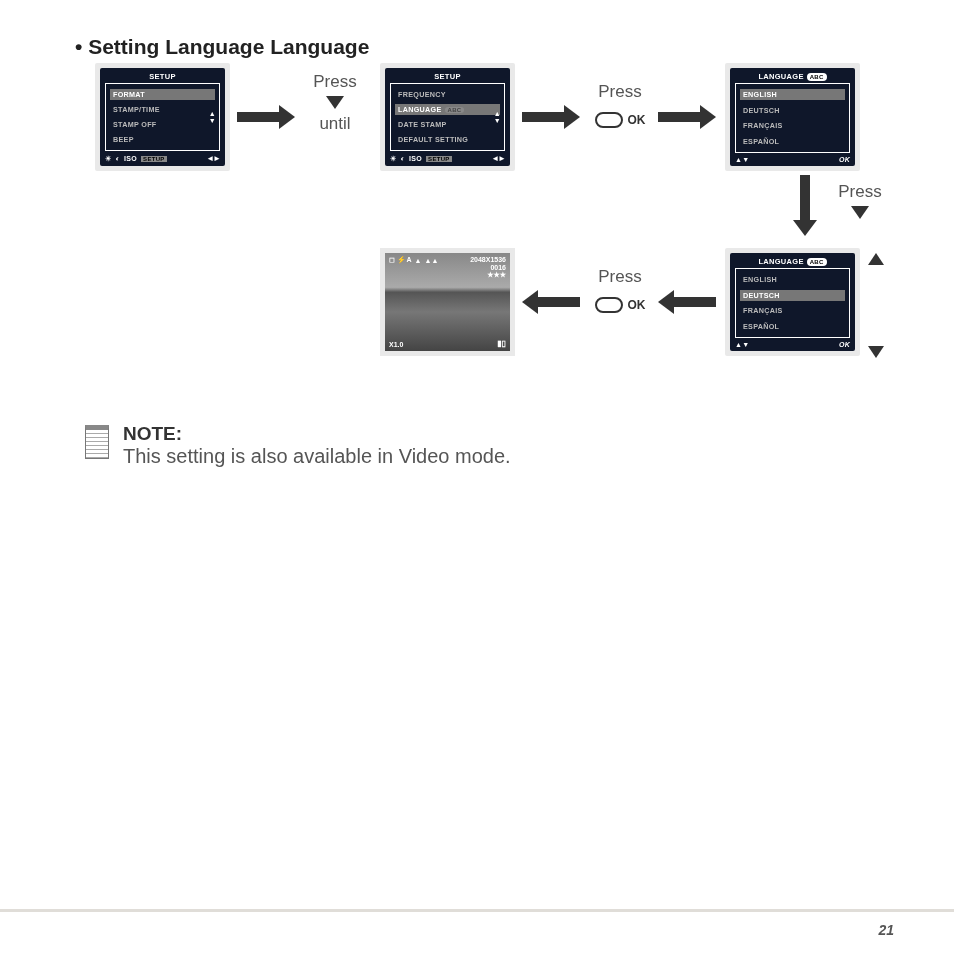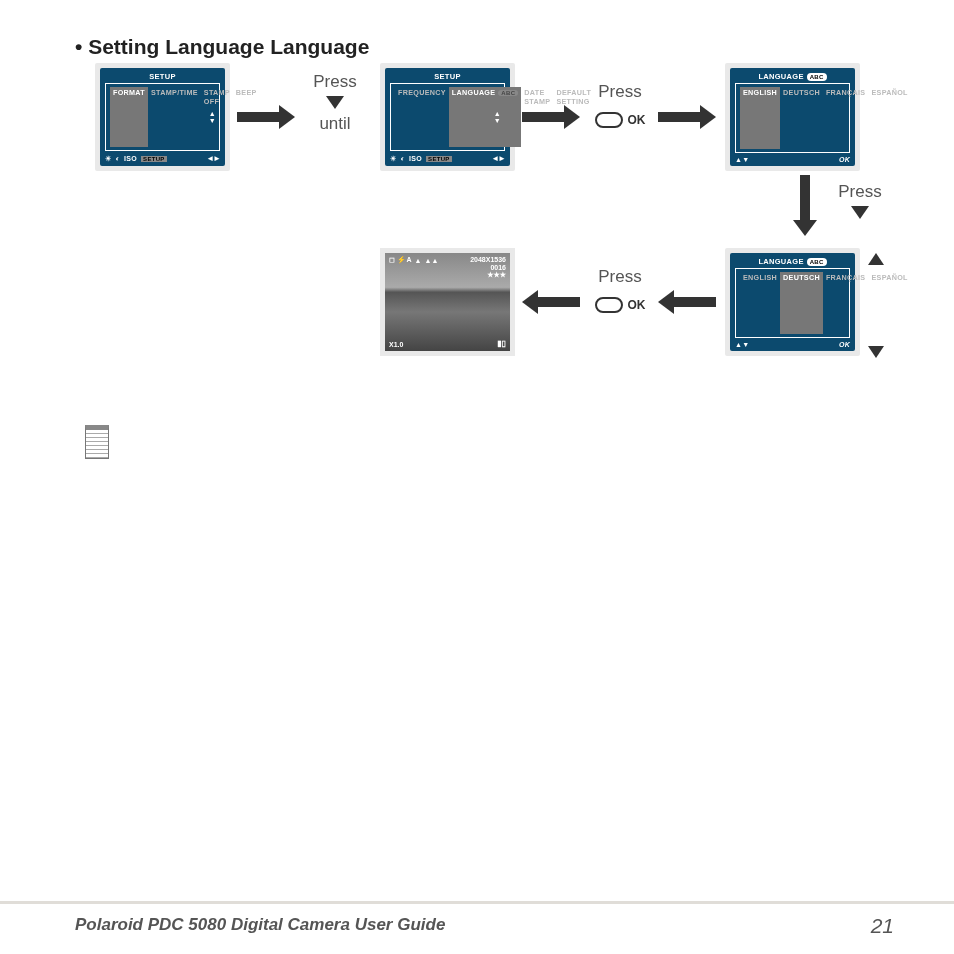--- a/index.html
+++ b/index.html
@@ -56,21 +56,21 @@
     height: 108px;
     background: #e9e9e9;
     border-radius: 2px;
     padding: 5px;
     box-sizing: border-box;
     display: flex;
     flex-direction: column;
   }
   .lcd-inner {
     flex: 1;
-    background: #0c4a6e;
+    background: #0f172a;
     border-radius: 2px;
     padding: 4px 5px 3px 5px;
     box-sizing: border-box;
     color: #fff;
     font-size: 7.2px;
     font-weight: bold;
     letter-spacing: 0.3px;
     display: flex;
     flex-direction: column;
   }
@@ -99,21 +99,21 @@
     padding: 0 3px;
     line-height: 8px;
     margin-left: 3px;
   }
   .lcd-list {
     border: 1.5px solid #fff;
     flex: 1;
     padding: 3px 4px;
     position: relative;
     display: flex;
-    flex-direction: row;
+    flex-direction: column;
     justify-content: space-around;
   }
   .lcd-row { padding: 1px 3px; color: #bbb; }
   .lcd-row.hl { background: #777; color: #fff; }
   .lcd-footer {
     display: flex;
     justify-content: space-between;
     align-items: center;
     margin-top: 3px;
     font-size: 7px;
@@ -232,21 +232,21 @@
     bottom:16px;
     border-top: 3px solid #e0ddd8;
     padding: 10px 60px 0 75px;
     display:flex;
     justify-content: space-between;
     align-items: flex-start;
     font-style: italic;
     color: #555;
   }
   .footer-left { font-size:17px; font-weight:bold; line-height:1.35; }
-  .footer-page { font-size:21px; font-weight:normal; }
+  .footer-page { font-size:14px; font-weight:bold; }
 </style>
 </head>
 <body>
 
 <div class="page">
   <div class="heading">• Setting Language Language</div>
 
 
   <div class="diagram">
 
@@ -410,21 +410,24 @@
         </div>
         <div class="pv-bl">X1.0</div>
         <div class="pv-br">▮▯</div>
       </div>
     </div>
 
   </div>
 
   <div class="note-row">
     <div class="note-icon"></div>
+    <div>
+      <div class="note-title">NOTE:</div>
+      <div class="note-body">This setting is also available in Video mode.</div>
+    </div>
   </div>
 </div>
 
 <div class="footer">
   <div class="footer-left">
-    <div>Polaroid PDC 5080 Digital Camera User Guide</div>
   </div>
   <div class="footer-page">21</div>
 </div>
 
 </body></html>

